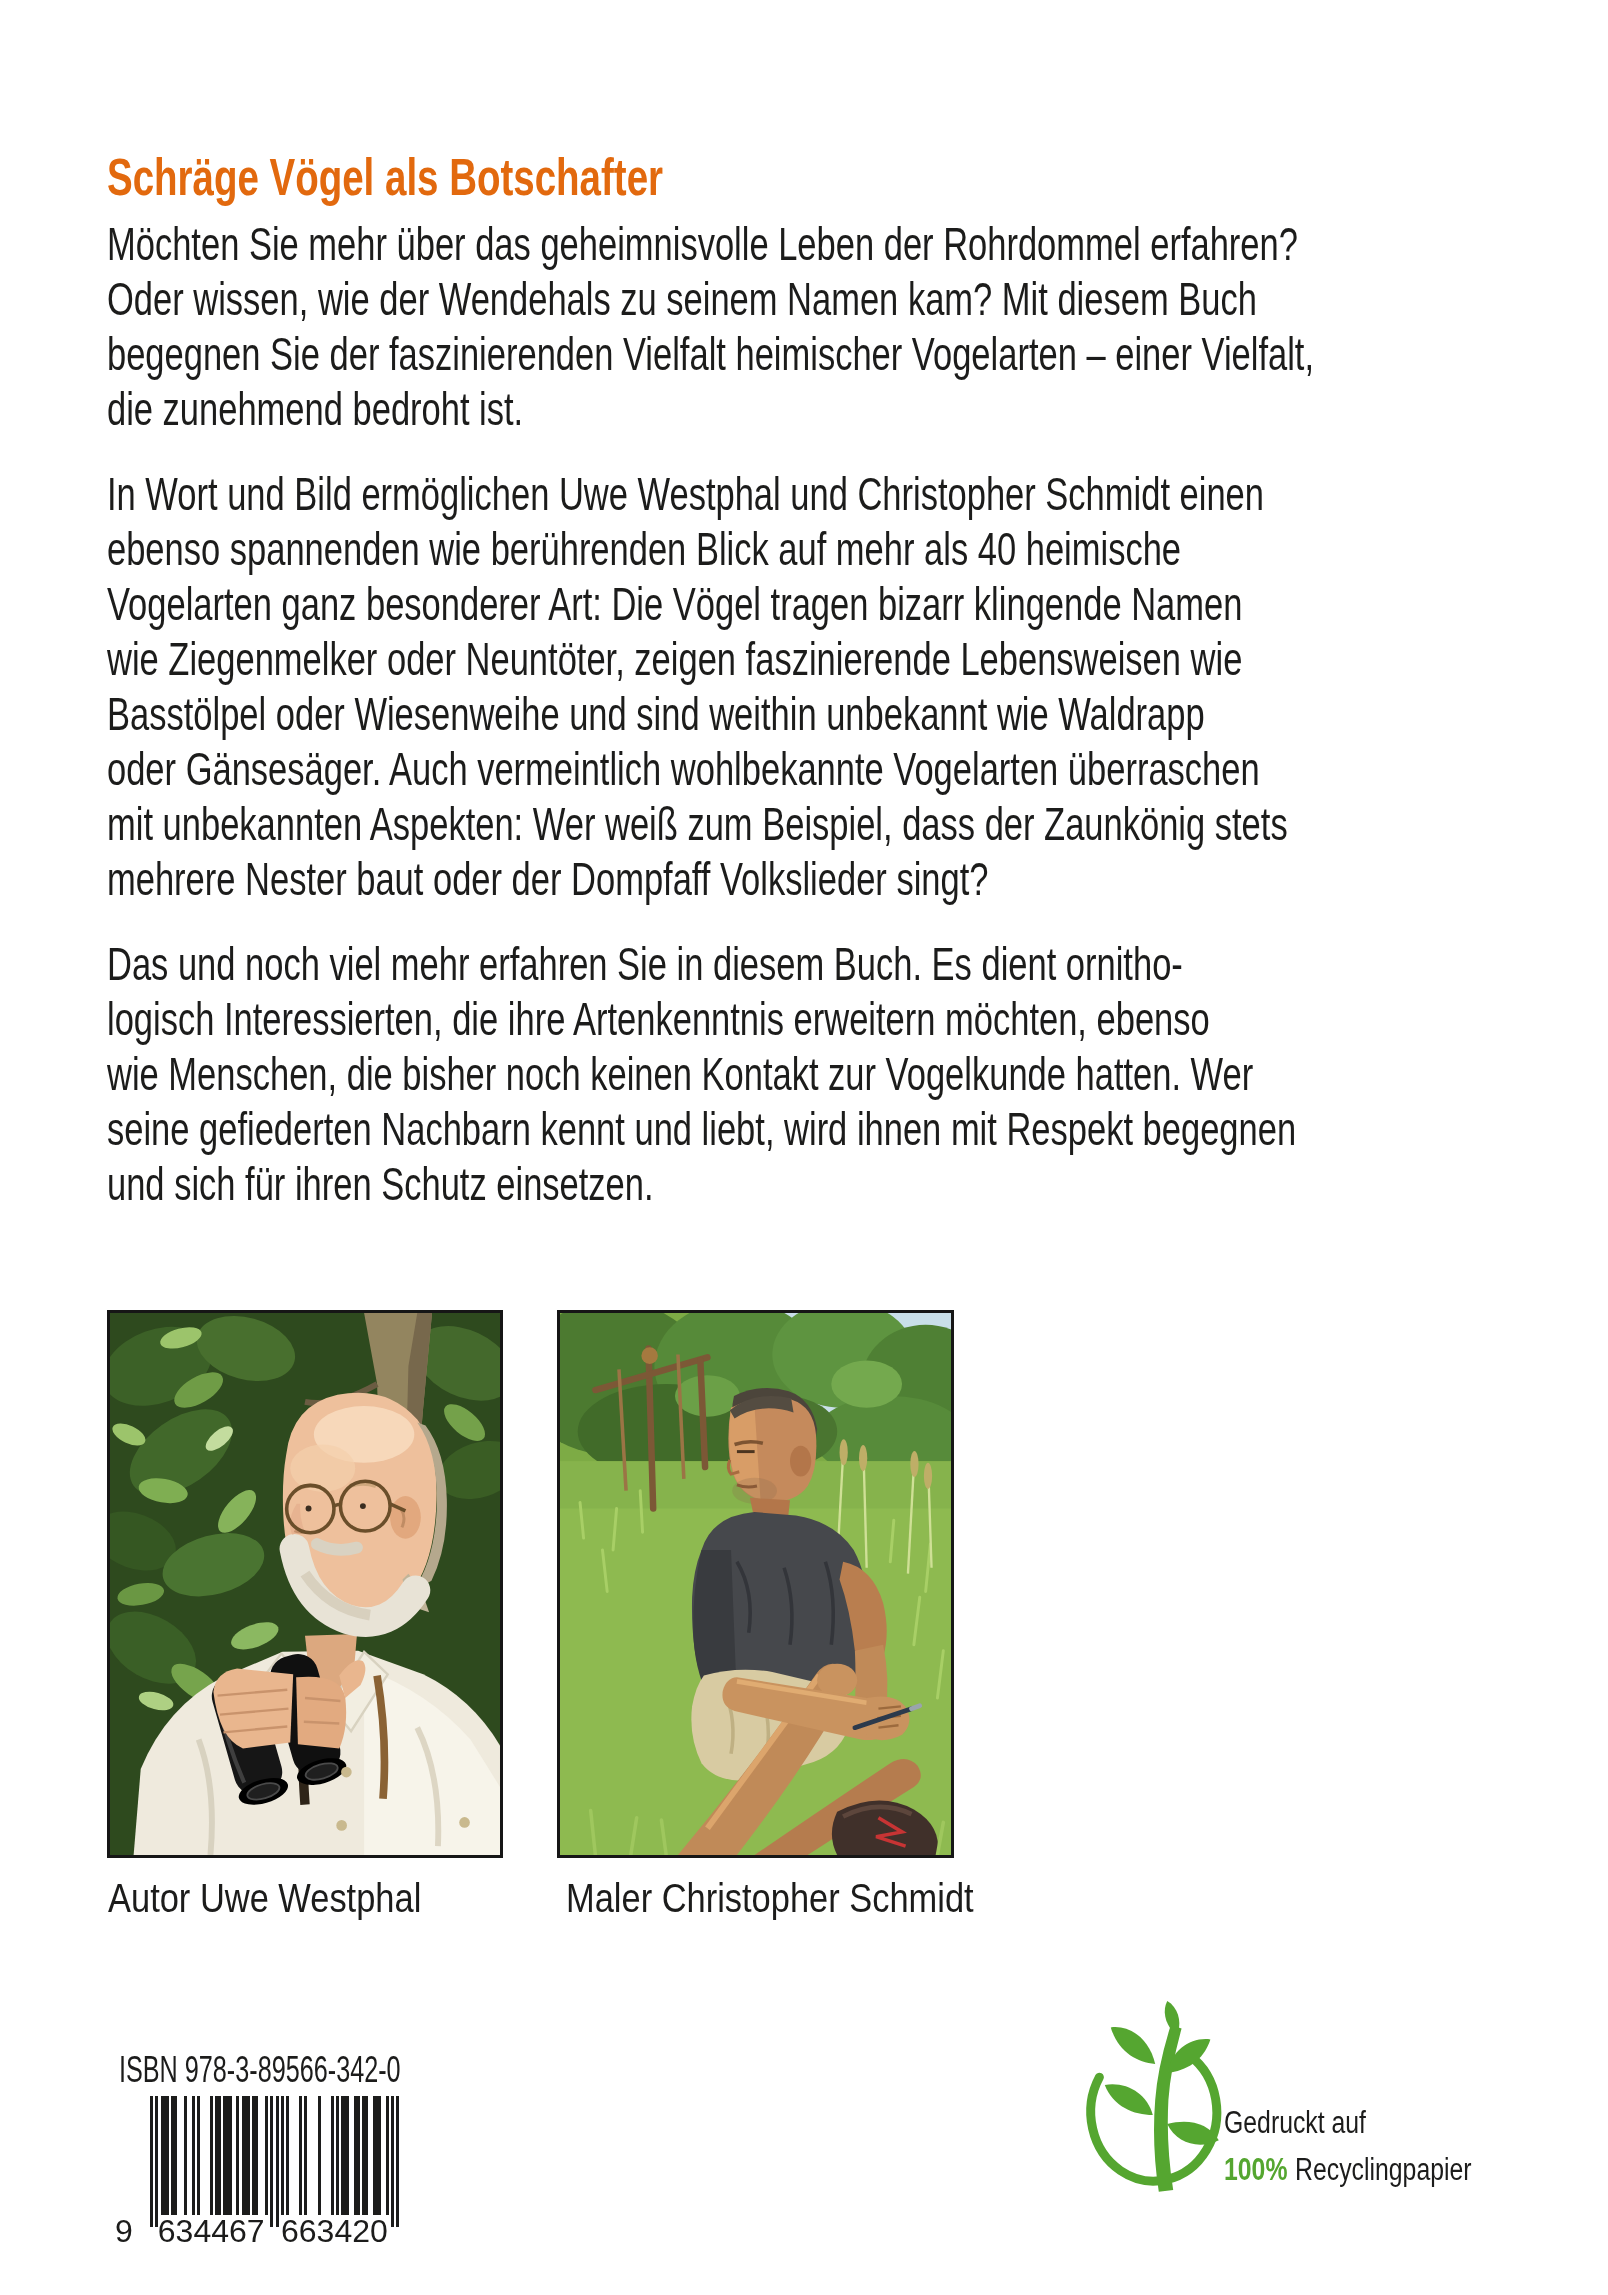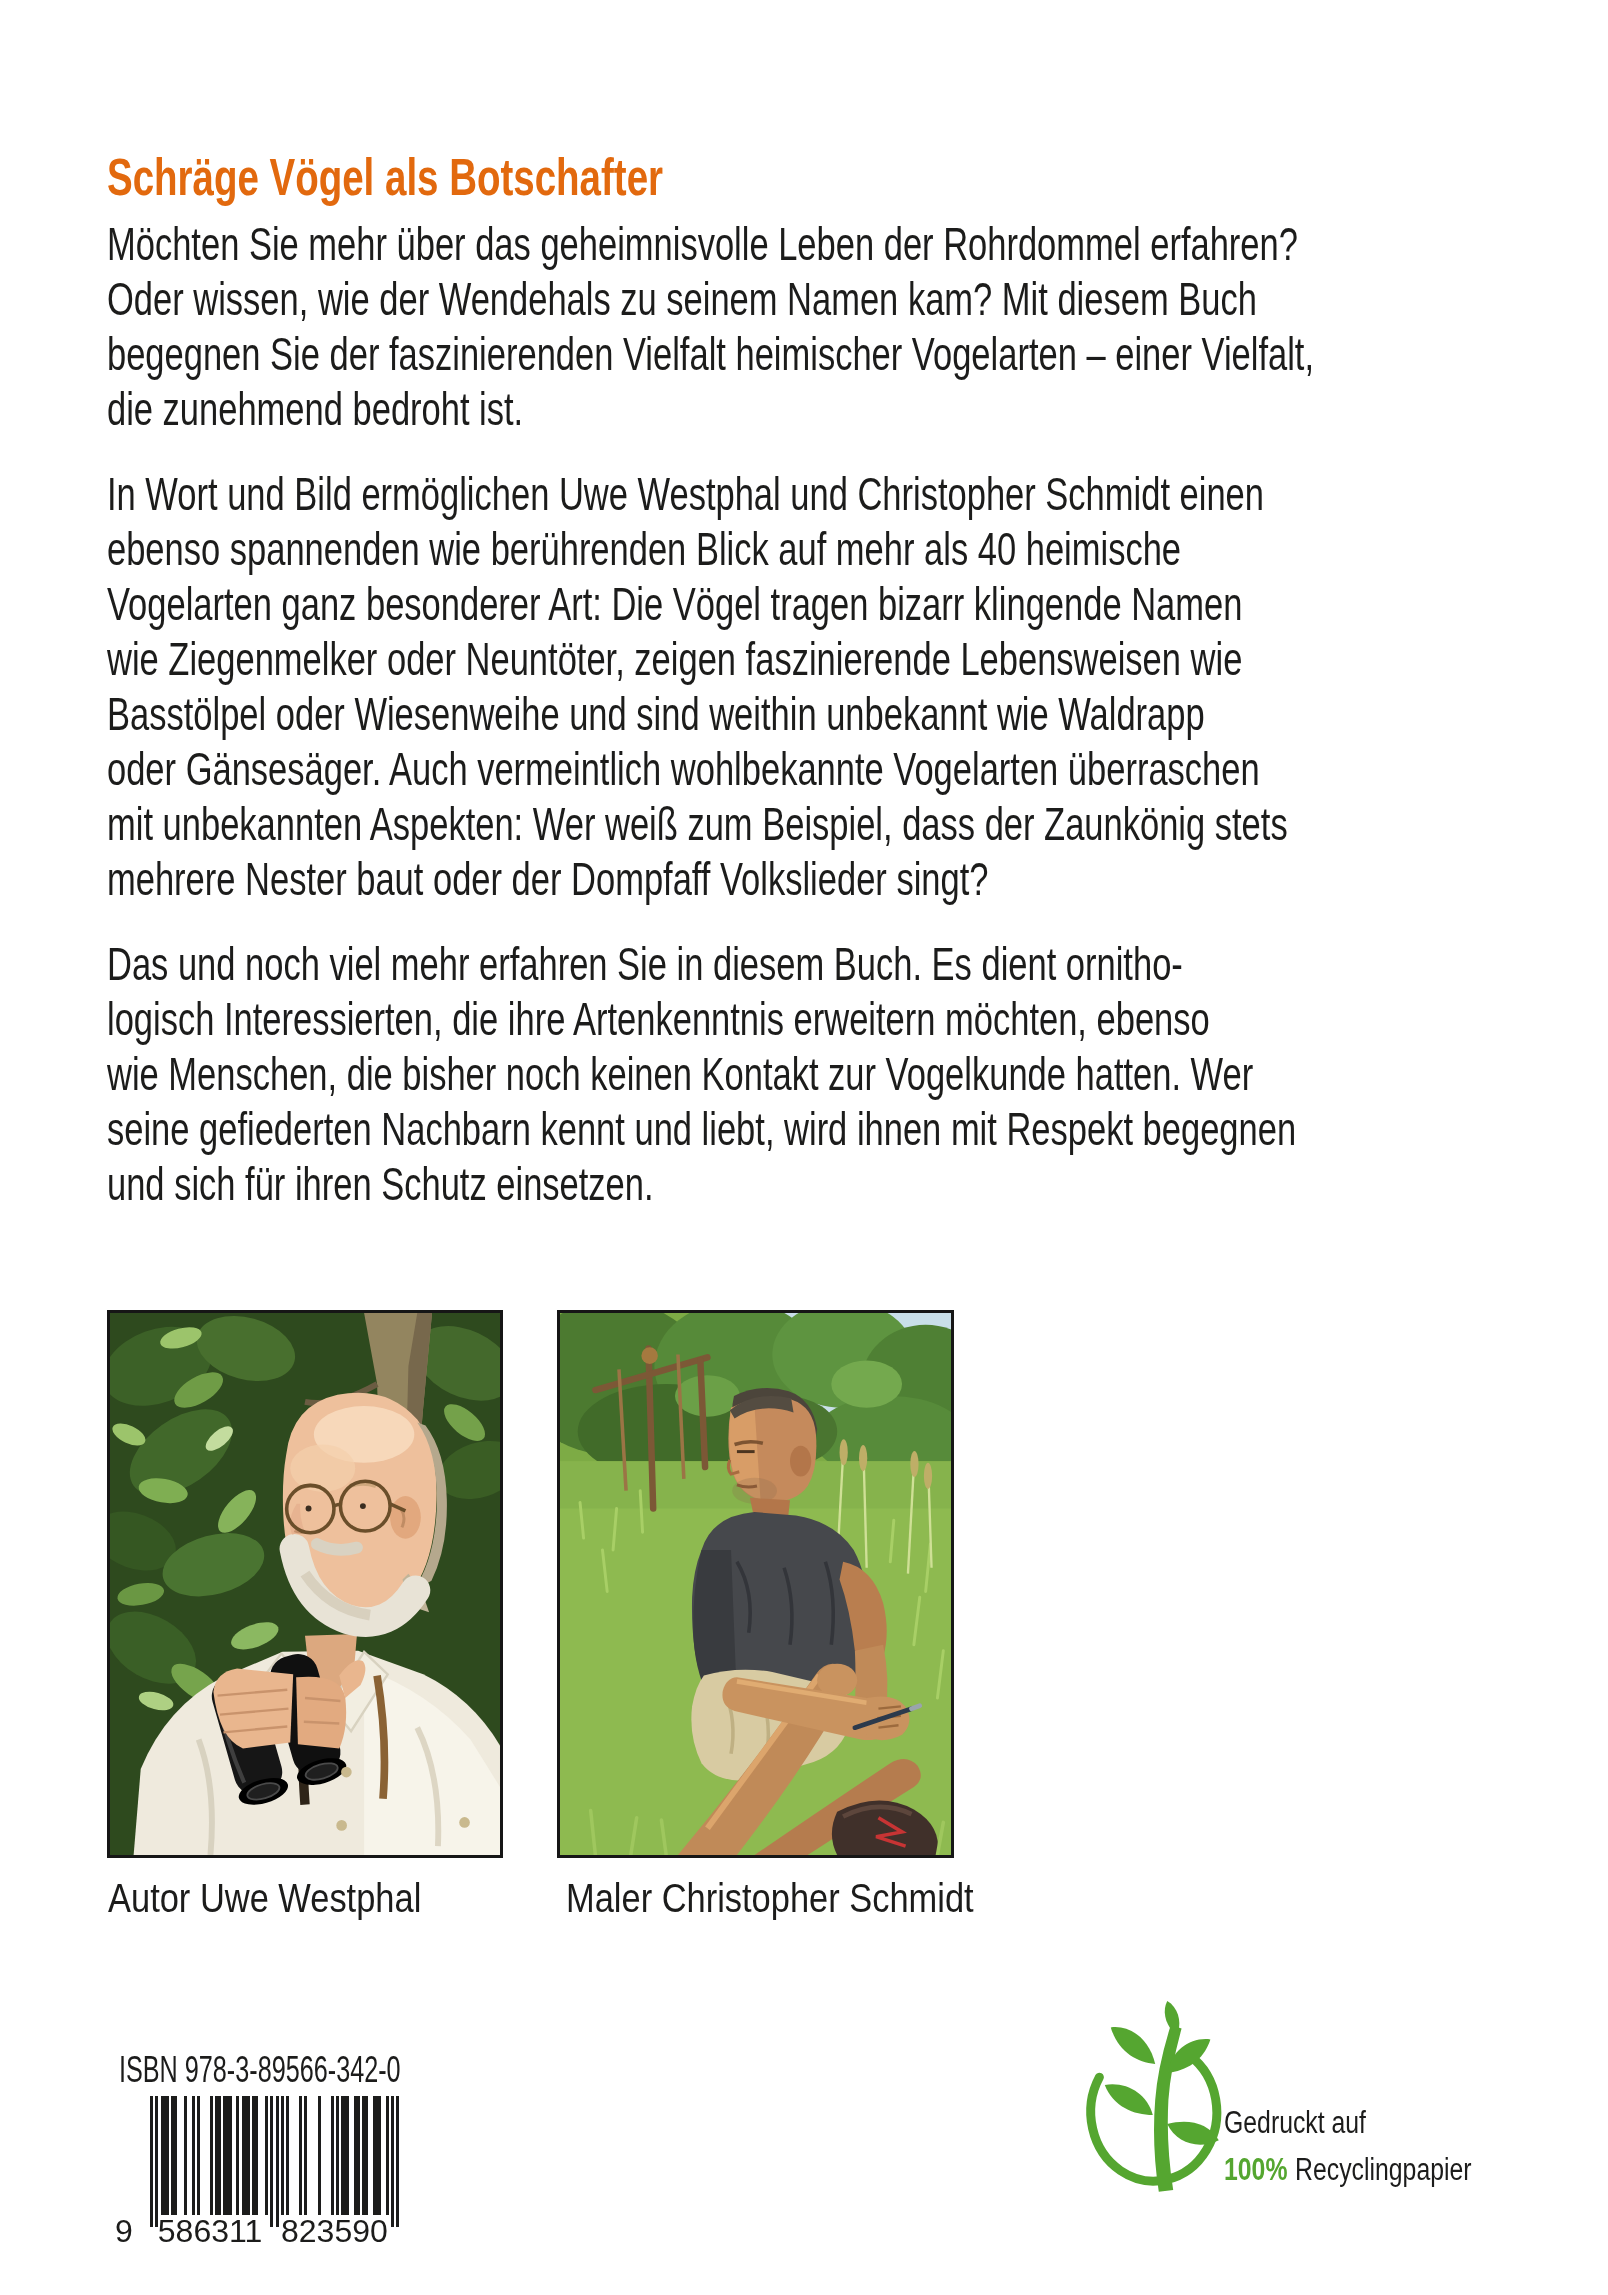--- a/index.html
+++ b/index.html
@@ -332,22 +332,22 @@
       <div class="bar" style="left: 212px; width: 3px;"></div>
       <div class="bar" style="left: 215px; width: 3px;"></div>
       <div class="bar" style="left: 223px; width: 3px;"></div>
       <div class="bar" style="left: 225px; width: 3px;"></div>
       <div class="bar" style="left: 228px; width: 3px;"></div>
       <div class="bar" style="left: 236px; width: 3px;"></div>
       <div class="bar tall" style="left: 241px; width: 3px;"></div>
       <div class="bar tall" style="left: 246px; width: 3px;"></div>
     </div>
   <span class="bc-digit bc-first">9</span>
-  <span class="bc-digit bc-g1">586311</span>
-  <span class="bc-digit bc-g2">823590</span>
+  <span class="bc-digit bc-g1">634467</span>
+  <span class="bc-digit bc-g2">663420</span>
 </div>
 
 <div class="recycle-logo">
   <svg viewBox="0 0 270 330">
     <path d="M39 127 A 105 115 0 1 0 190 91" stroke="#55a630" stroke-width="15" fill="none" stroke-linecap="round"></path>
     <g fill="#55a630">
       <path d="M138 318 Q 126 240 132 165 Q 136 110 158 40 L 176 46 Q 158 110 154 165 Q 150 240 162 315 Z"></path>
       <path d="M162 52 C 148 36 144 16 152 0 C 170 10 176 34 170 52 Z"></path>
       <path d="M132 105 C 100 102 70 84 58 44 C 90 40 122 62 132 105 Z"></path>
       <path d="M152 120 C 184 116 212 100 224 64 C 192 60 160 80 152 120 Z"></path>

